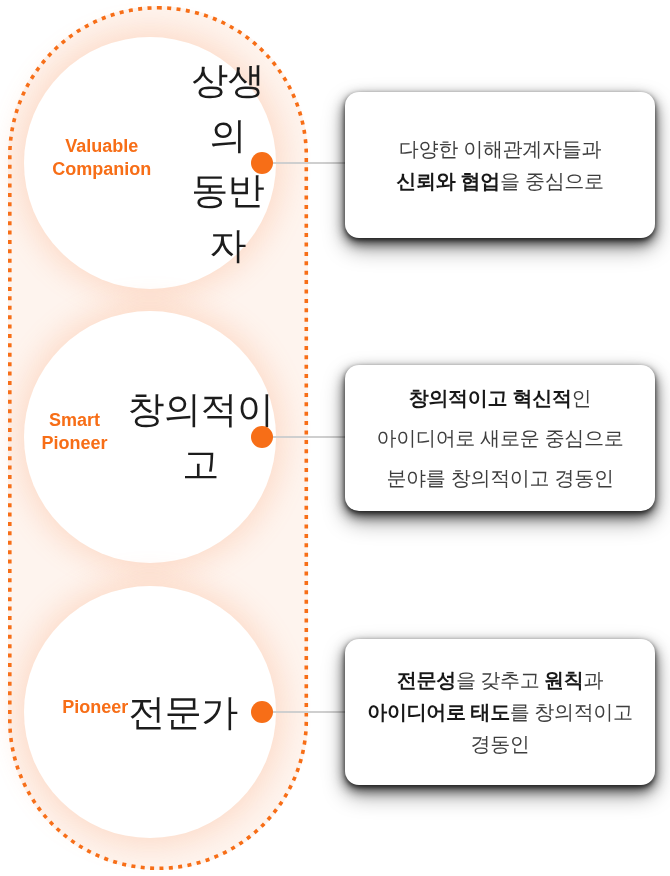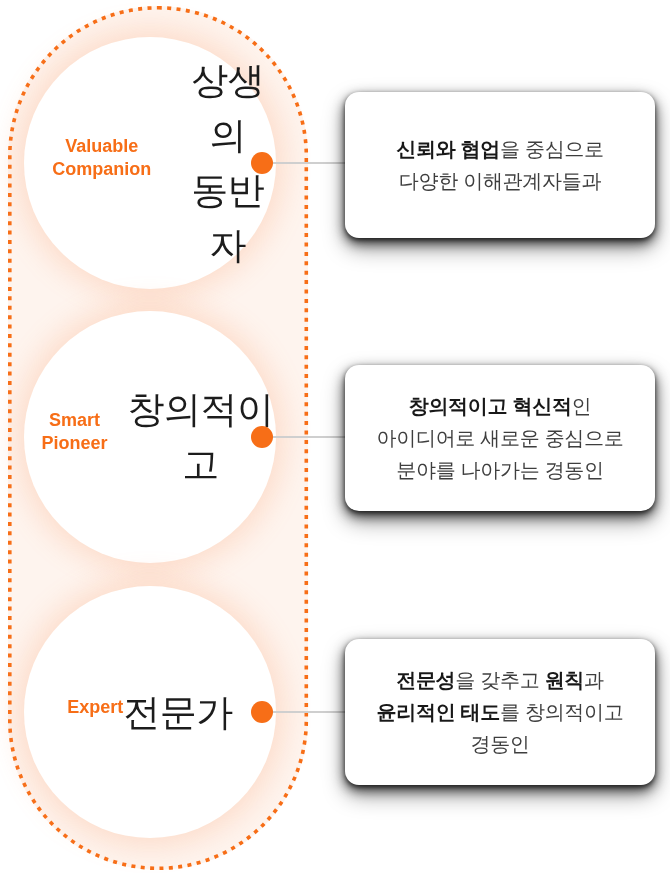--- a/index.html
+++ b/index.html
@@ -94,22 +94,22 @@
                0 5px 12px rgba(0,0,0,0.70),
                0 10px 22px rgba(0,0,0,0.40);
     display:flex;
     flex-direction:column;
     align-items:center;
     justify-content:center;
     text-align:center;
     z-index:5;
   }
   .card-1{top:92px;}
-  .card-2{top:365px;}
-  .card-3{top:639px;}
+  .card-2{top:365px;gap:8px;}
+  .card-3{top:639px;font-family:Liberation Serif, serif;}
   .desc-line{
     font-size:20px;
     line-height:32px;
     color:#3E3E3E;
     letter-spacing:-0.3px;
     white-space:pre;
   }
   .seg-b{
     font-weight:700;
     color:#181818;
@@ -140,44 +140,44 @@
     <div class="label-en">
       <div>Smart Pioneer</div>
     </div>
     <div class="title-kr">
       <div>창의적이고</div>
     </div>
   </div>
 
   <div class="value-circle circle-3">
     <div class="label-en">
-      <div>Expert</div>
+      <div>Pioneer</div>
     </div>
     <div class="title-kr">
       <div>전문가</div>
     </div>
   </div>
 
   <div class="connector-line line-1"></div>
   <div class="connector-line line-2"></div>
   <div class="connector-line line-3"></div>
   <div class="connector-dot dot-1"></div>
   <div class="connector-dot dot-2"></div>
   <div class="connector-dot dot-3"></div>
 
   <div class="desc-card card-1">
+    <div class="desc-line"><span>다양한 이해관계자들과</span></div>
     <div class="desc-line"><span class="seg-b">신뢰와 협업</span><span>을 중심으로</span></div>
-    <div class="desc-line"><span>다양한 이해관계자들과</span></div>
   </div>
 
   <div class="desc-card card-2">
     <div class="desc-line"><span class="seg-b">창의적이고 혁신적</span><span>인</span></div>
     <div class="desc-line"><span>아이디어로 새로운 중심으로</span></div>
-    <div class="desc-line"><span>분야를 나아가는 경동인</span></div>
+    <div class="desc-line"><span>분야를 창의적이고 경동인</span></div>
   </div>
 
   <div class="desc-card card-3">
     <div class="desc-line"><span class="seg-b">전문성</span><span>을 갖추고 </span><span class="seg-b">원칙</span><span>과</span></div>
-    <div class="desc-line"><span class="seg-b">윤리적인 태도</span><span>를 창의적이고</span></div>
+    <div class="desc-line"><span class="seg-b">아이디어로 태도</span><span>를 창의적이고</span></div>
     <div class="desc-line"><span>경동인</span></div>
   </div>
 
 </div>
 
 </body></html>

